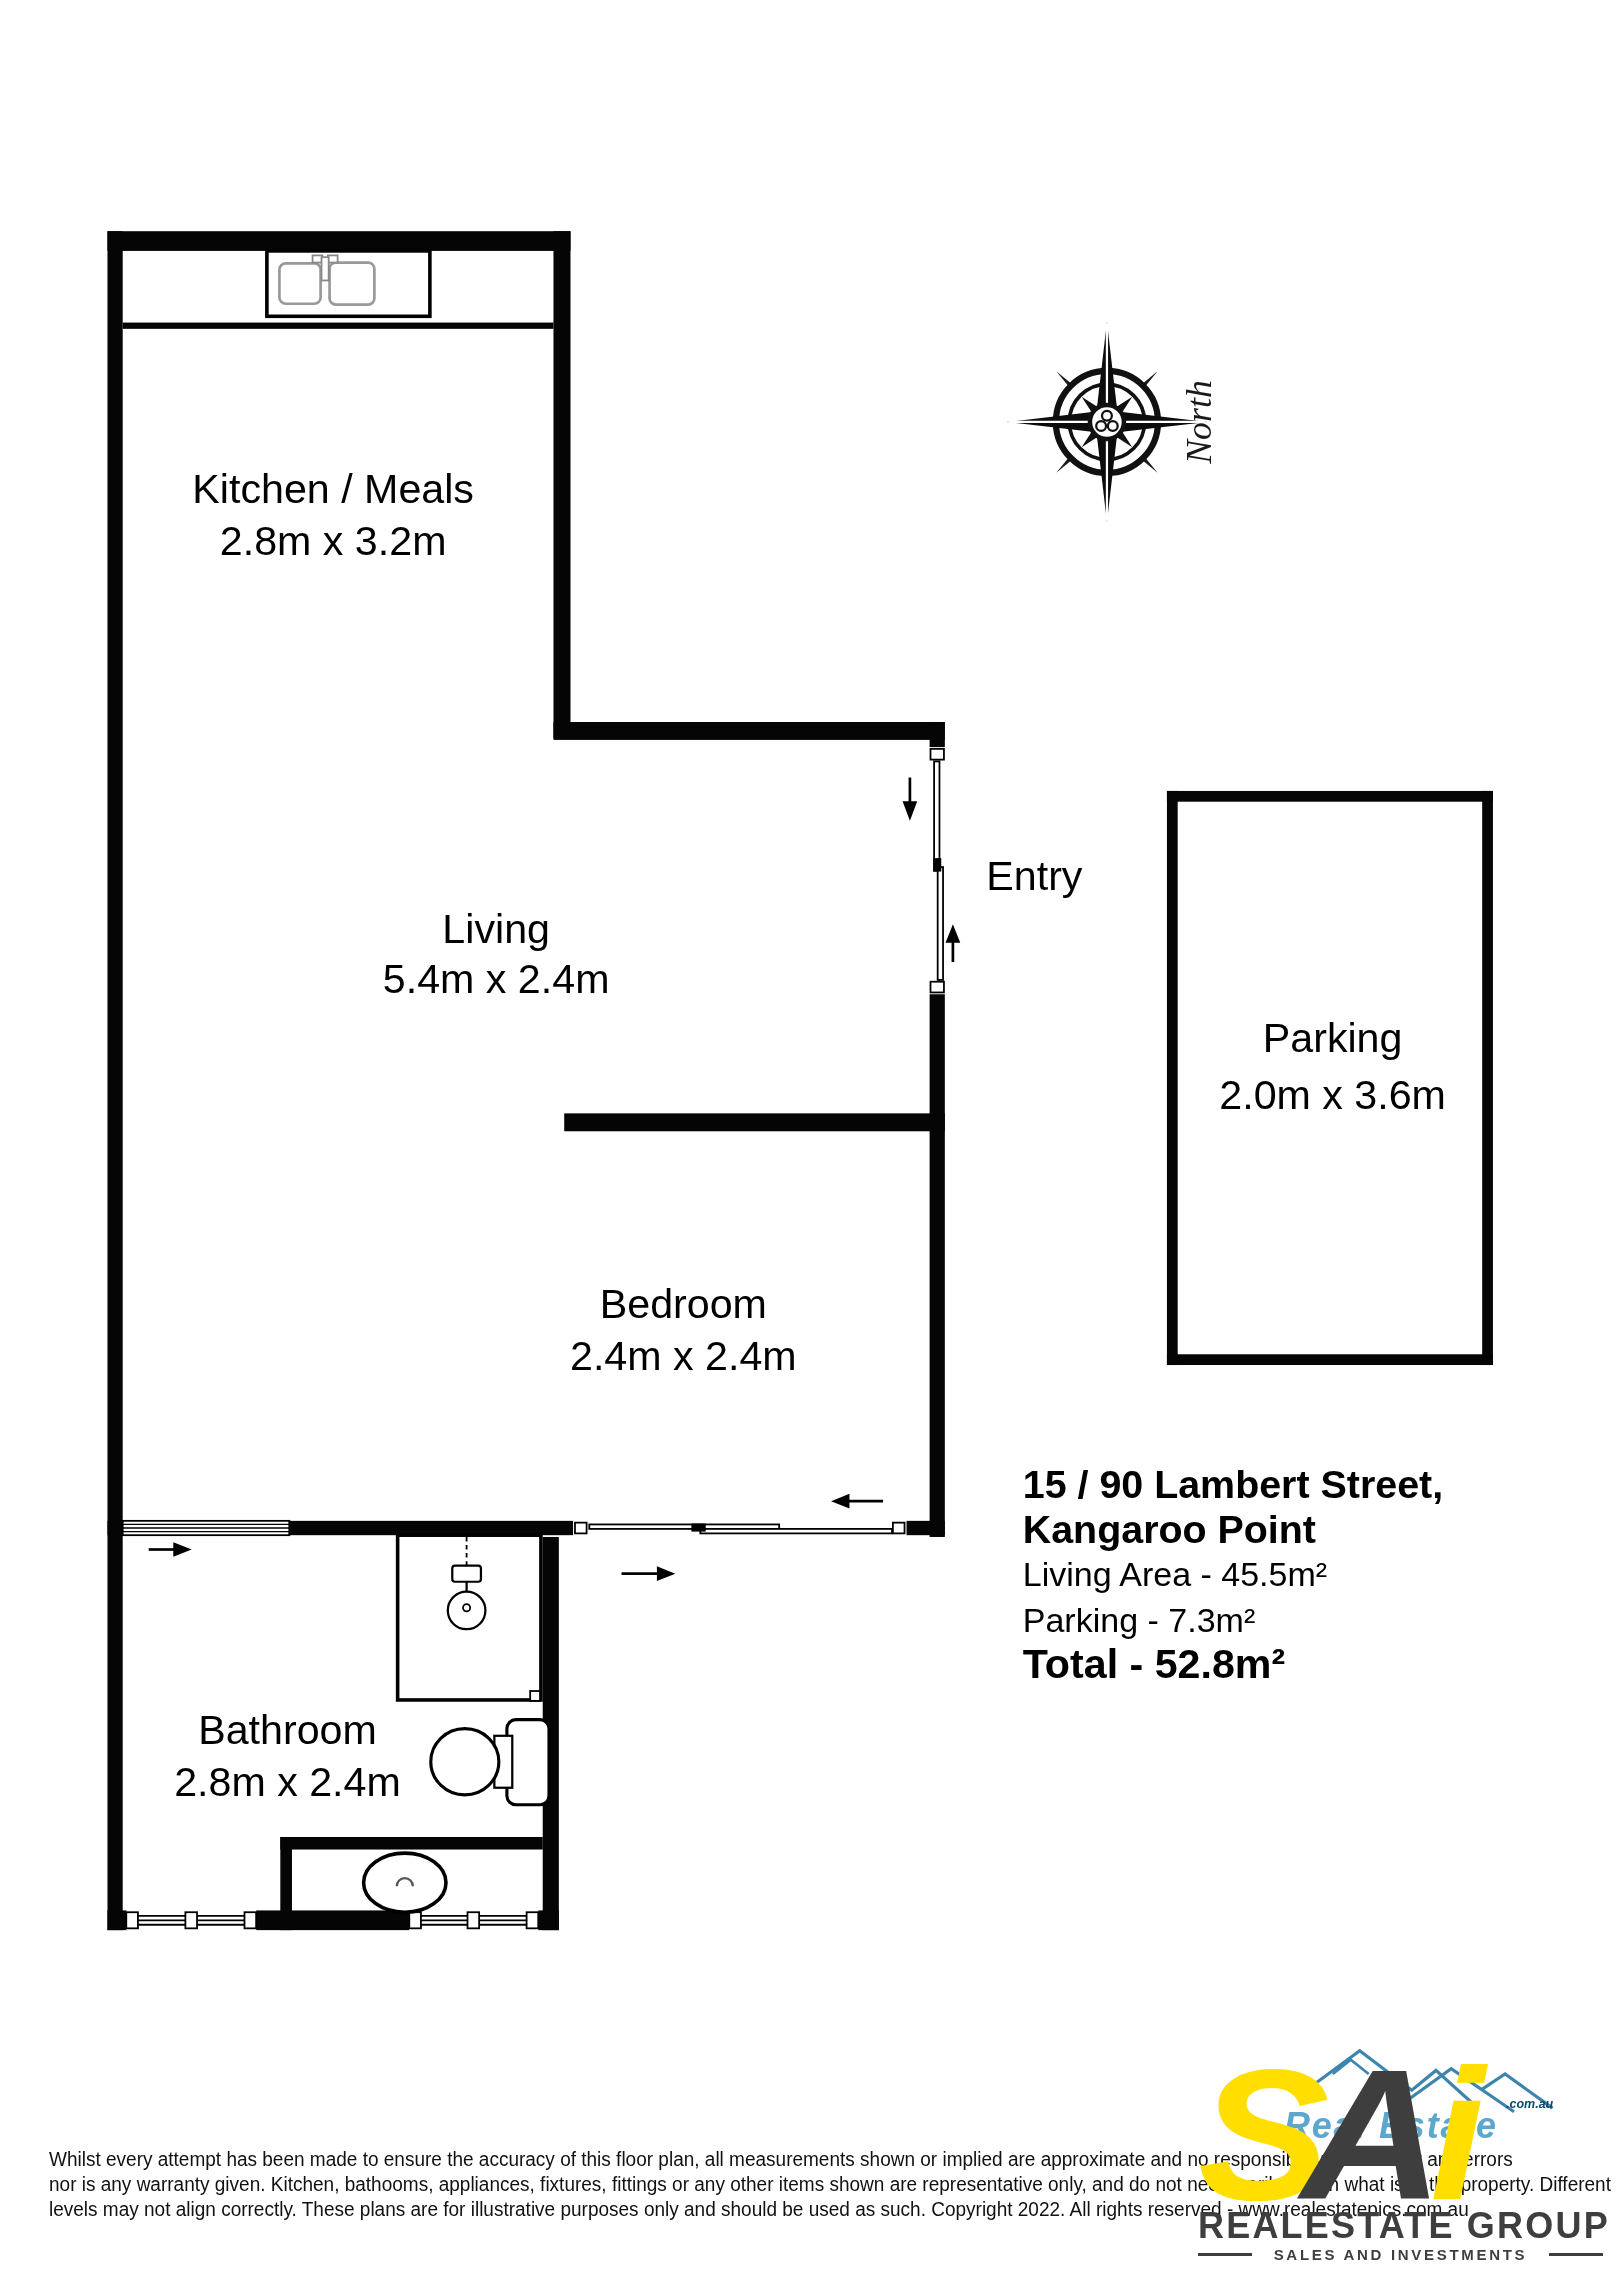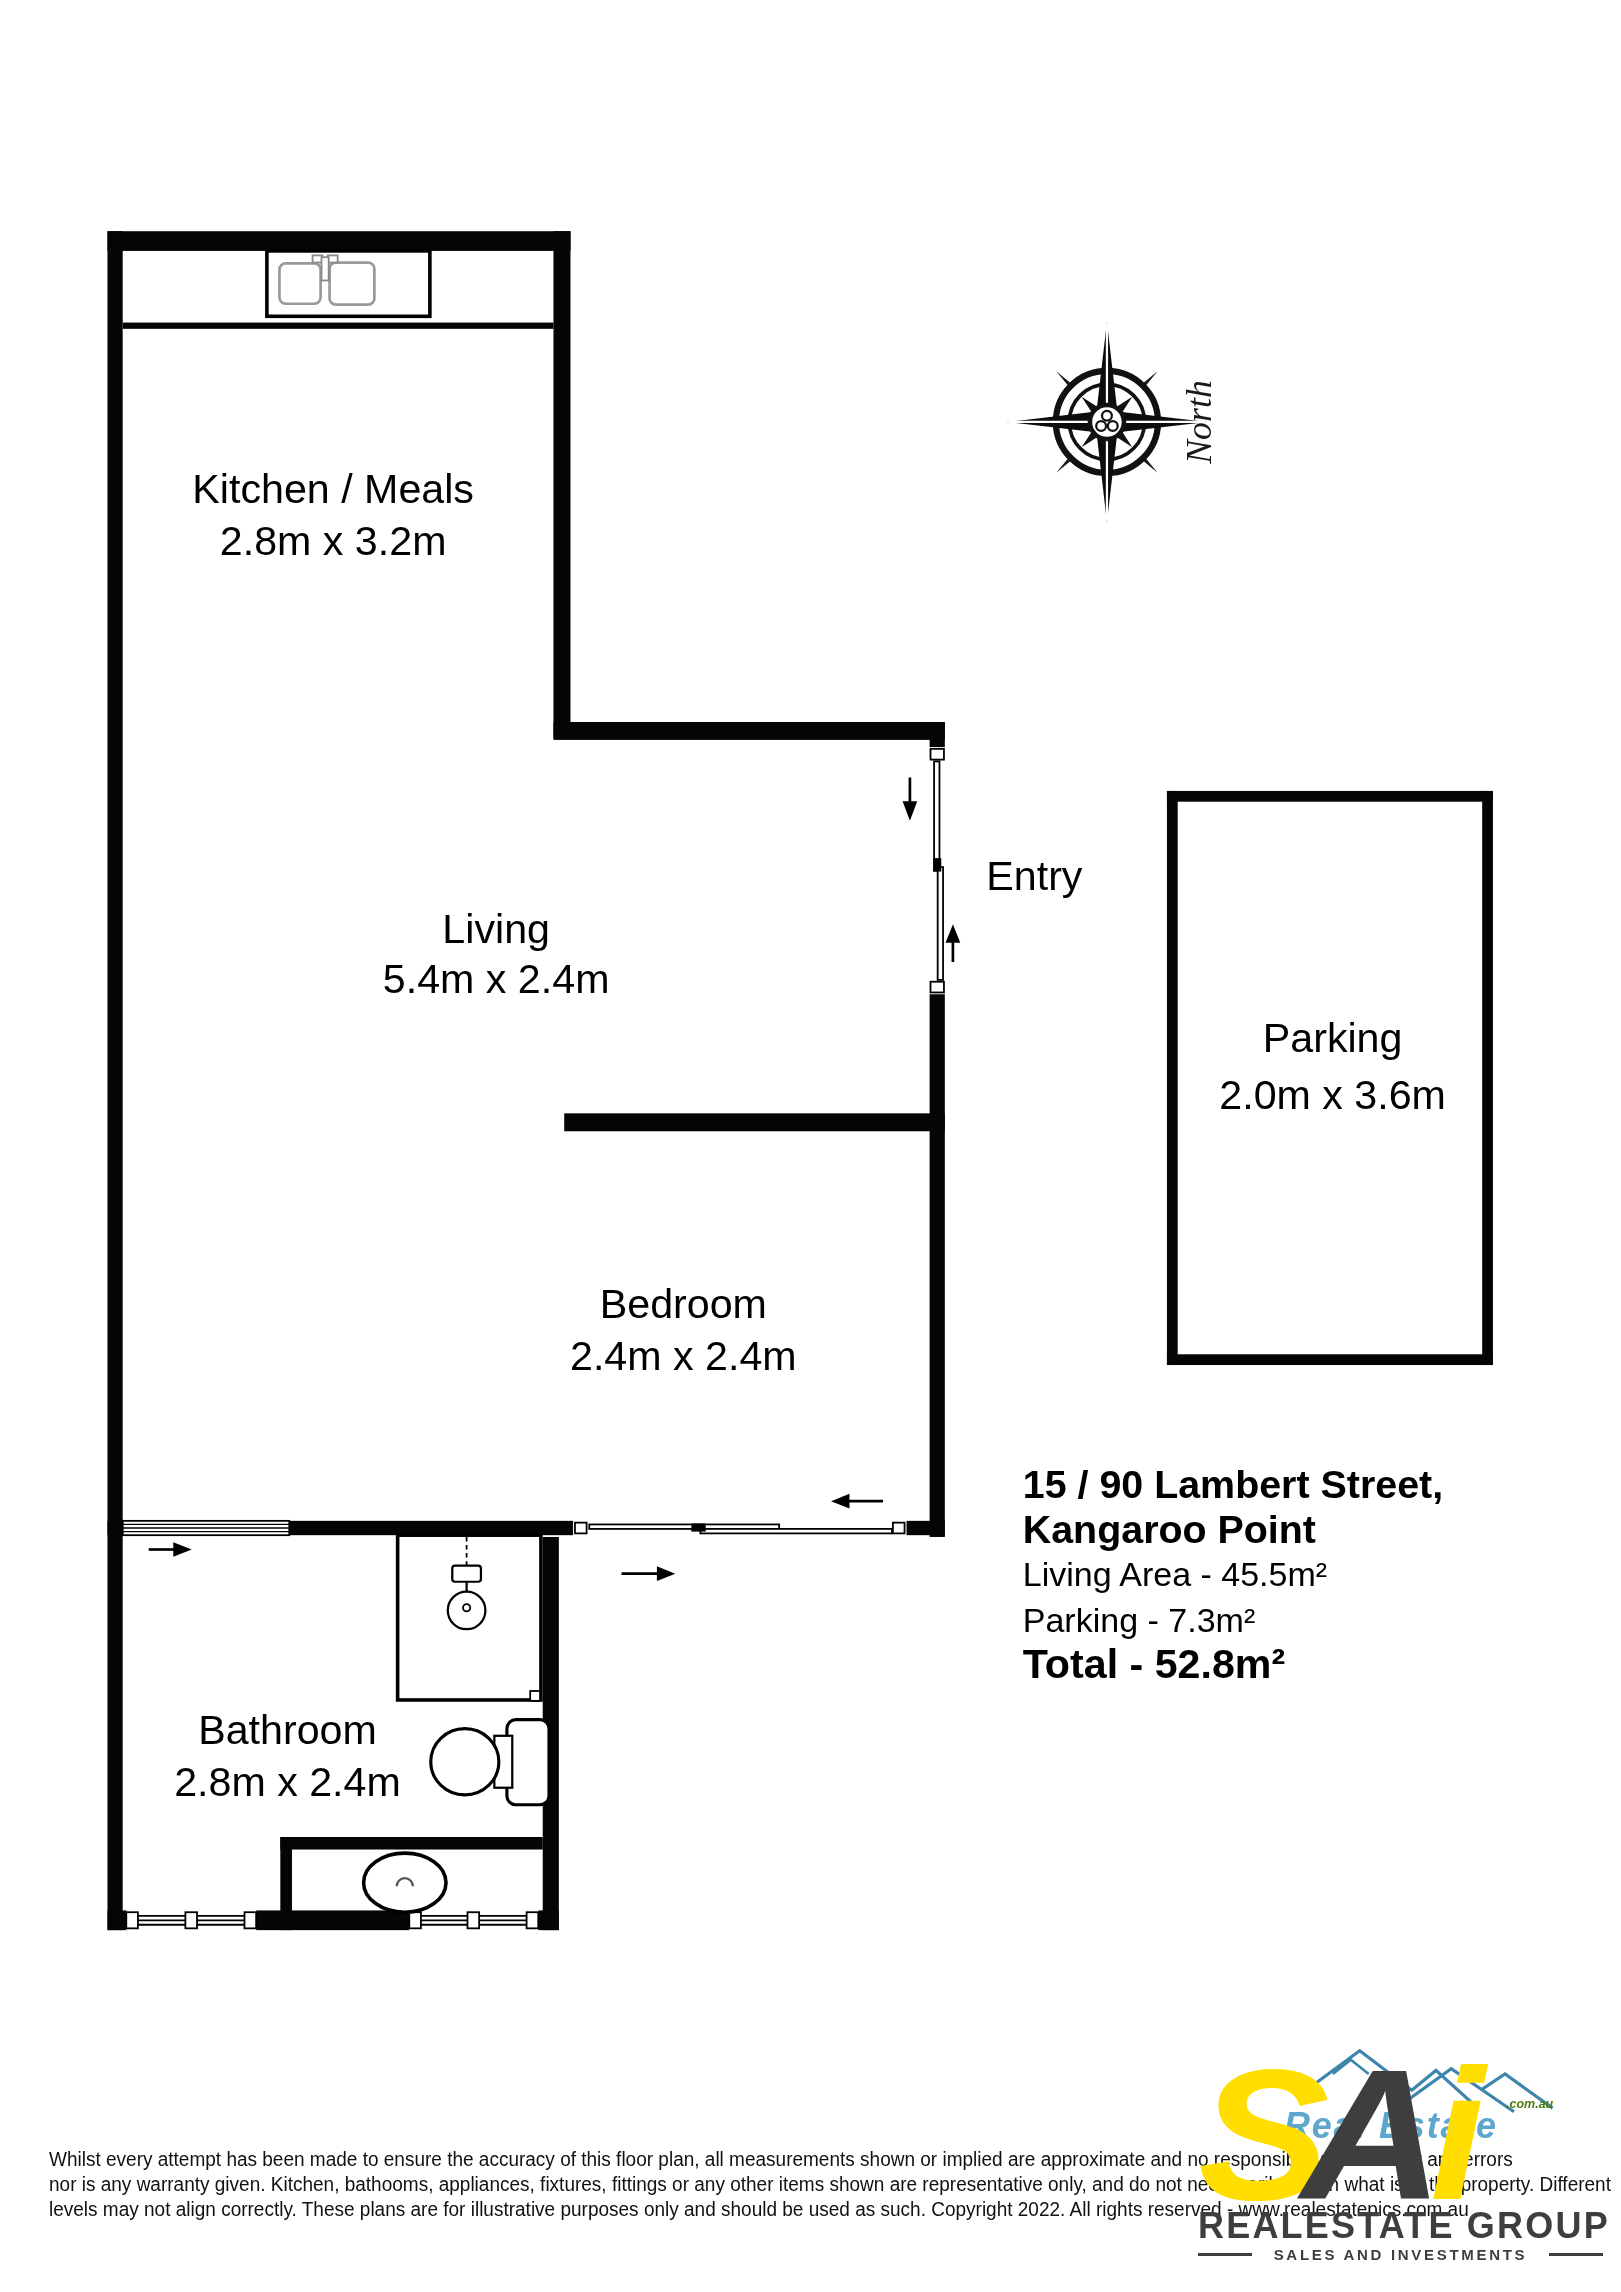--- a/index.html
+++ b/index.html
@@ -12,21 +12,21 @@
   .addr-reg{font-size:38px;fill:#000;}
   .addr-total{font-size:46px;font-weight:bold;fill:#000;}
   .north-label{font-size:40px;font-style:italic;fill:#1a1a1a;font-family:"Liberation Serif",serif;}
   .disclaimer{position:absolute;left:49px;z-index:2;white-space:nowrap;font-size:20px;color:#111;
               transform:scaleX(.95);transform-origin:left center;}
   
   #logo{position:absolute;left:1198px;top:2038px;width:412px;height:240px;z-index:5;}
   #logo .mountains{position:absolute;left:81px;top:0;}
   #logo .watermark{position:absolute;left:86px;top:39px;font-size:36px;font-weight:bold;font-style:italic;
                    color:#5ea7cc;letter-spacing:1.8px;white-space:nowrap;margin-top:28px;}
-  #logo .wm-domain{position:absolute;left:308px;top:59px;font-size:12.5px;font-style:italic;color:#4d7c0f;font-weight:bold;}
+  #logo .wm-domain{position:absolute;left:308px;top:59px;font-size:12.5px;font-style:italic;color:#0c4a6e;font-weight:bold;}
   #logo .letters{position:absolute;left:0;top:3.6px;font-size:186px;line-height:1;font-weight:bold;
                  font-style:italic;transform:scaleX(1.06);transform-origin:left top;white-space:nowrap;}
   #logo .letters .l-s{color:#FFDE00;}
   #logo .letters .l-a{color:#3E3E3E;margin-left:-27px;}
   #logo .letters .l-i{color:#FFDE00;margin-left:-12.5px;}
   #logo .group-name{position:absolute;left:0;top:167px;width:405px;text-align:right;font-size:36px;
                     font-weight:800;letter-spacing:2.2px;color:#3E3E3E;white-space:nowrap;}
   #logo .tag-row{position:absolute;left:0;top:208px;width:405px;display:flex;align-items:center;justify-content:center;gap:22px;}
   #logo .tag-rule{width:56px;height:2.7px;background:#3E3E3E;}
   #logo .tagline{font-size:15px;font-weight:700;letter-spacing:2.7px;color:#3E3E3E;white-space:nowrap;}

